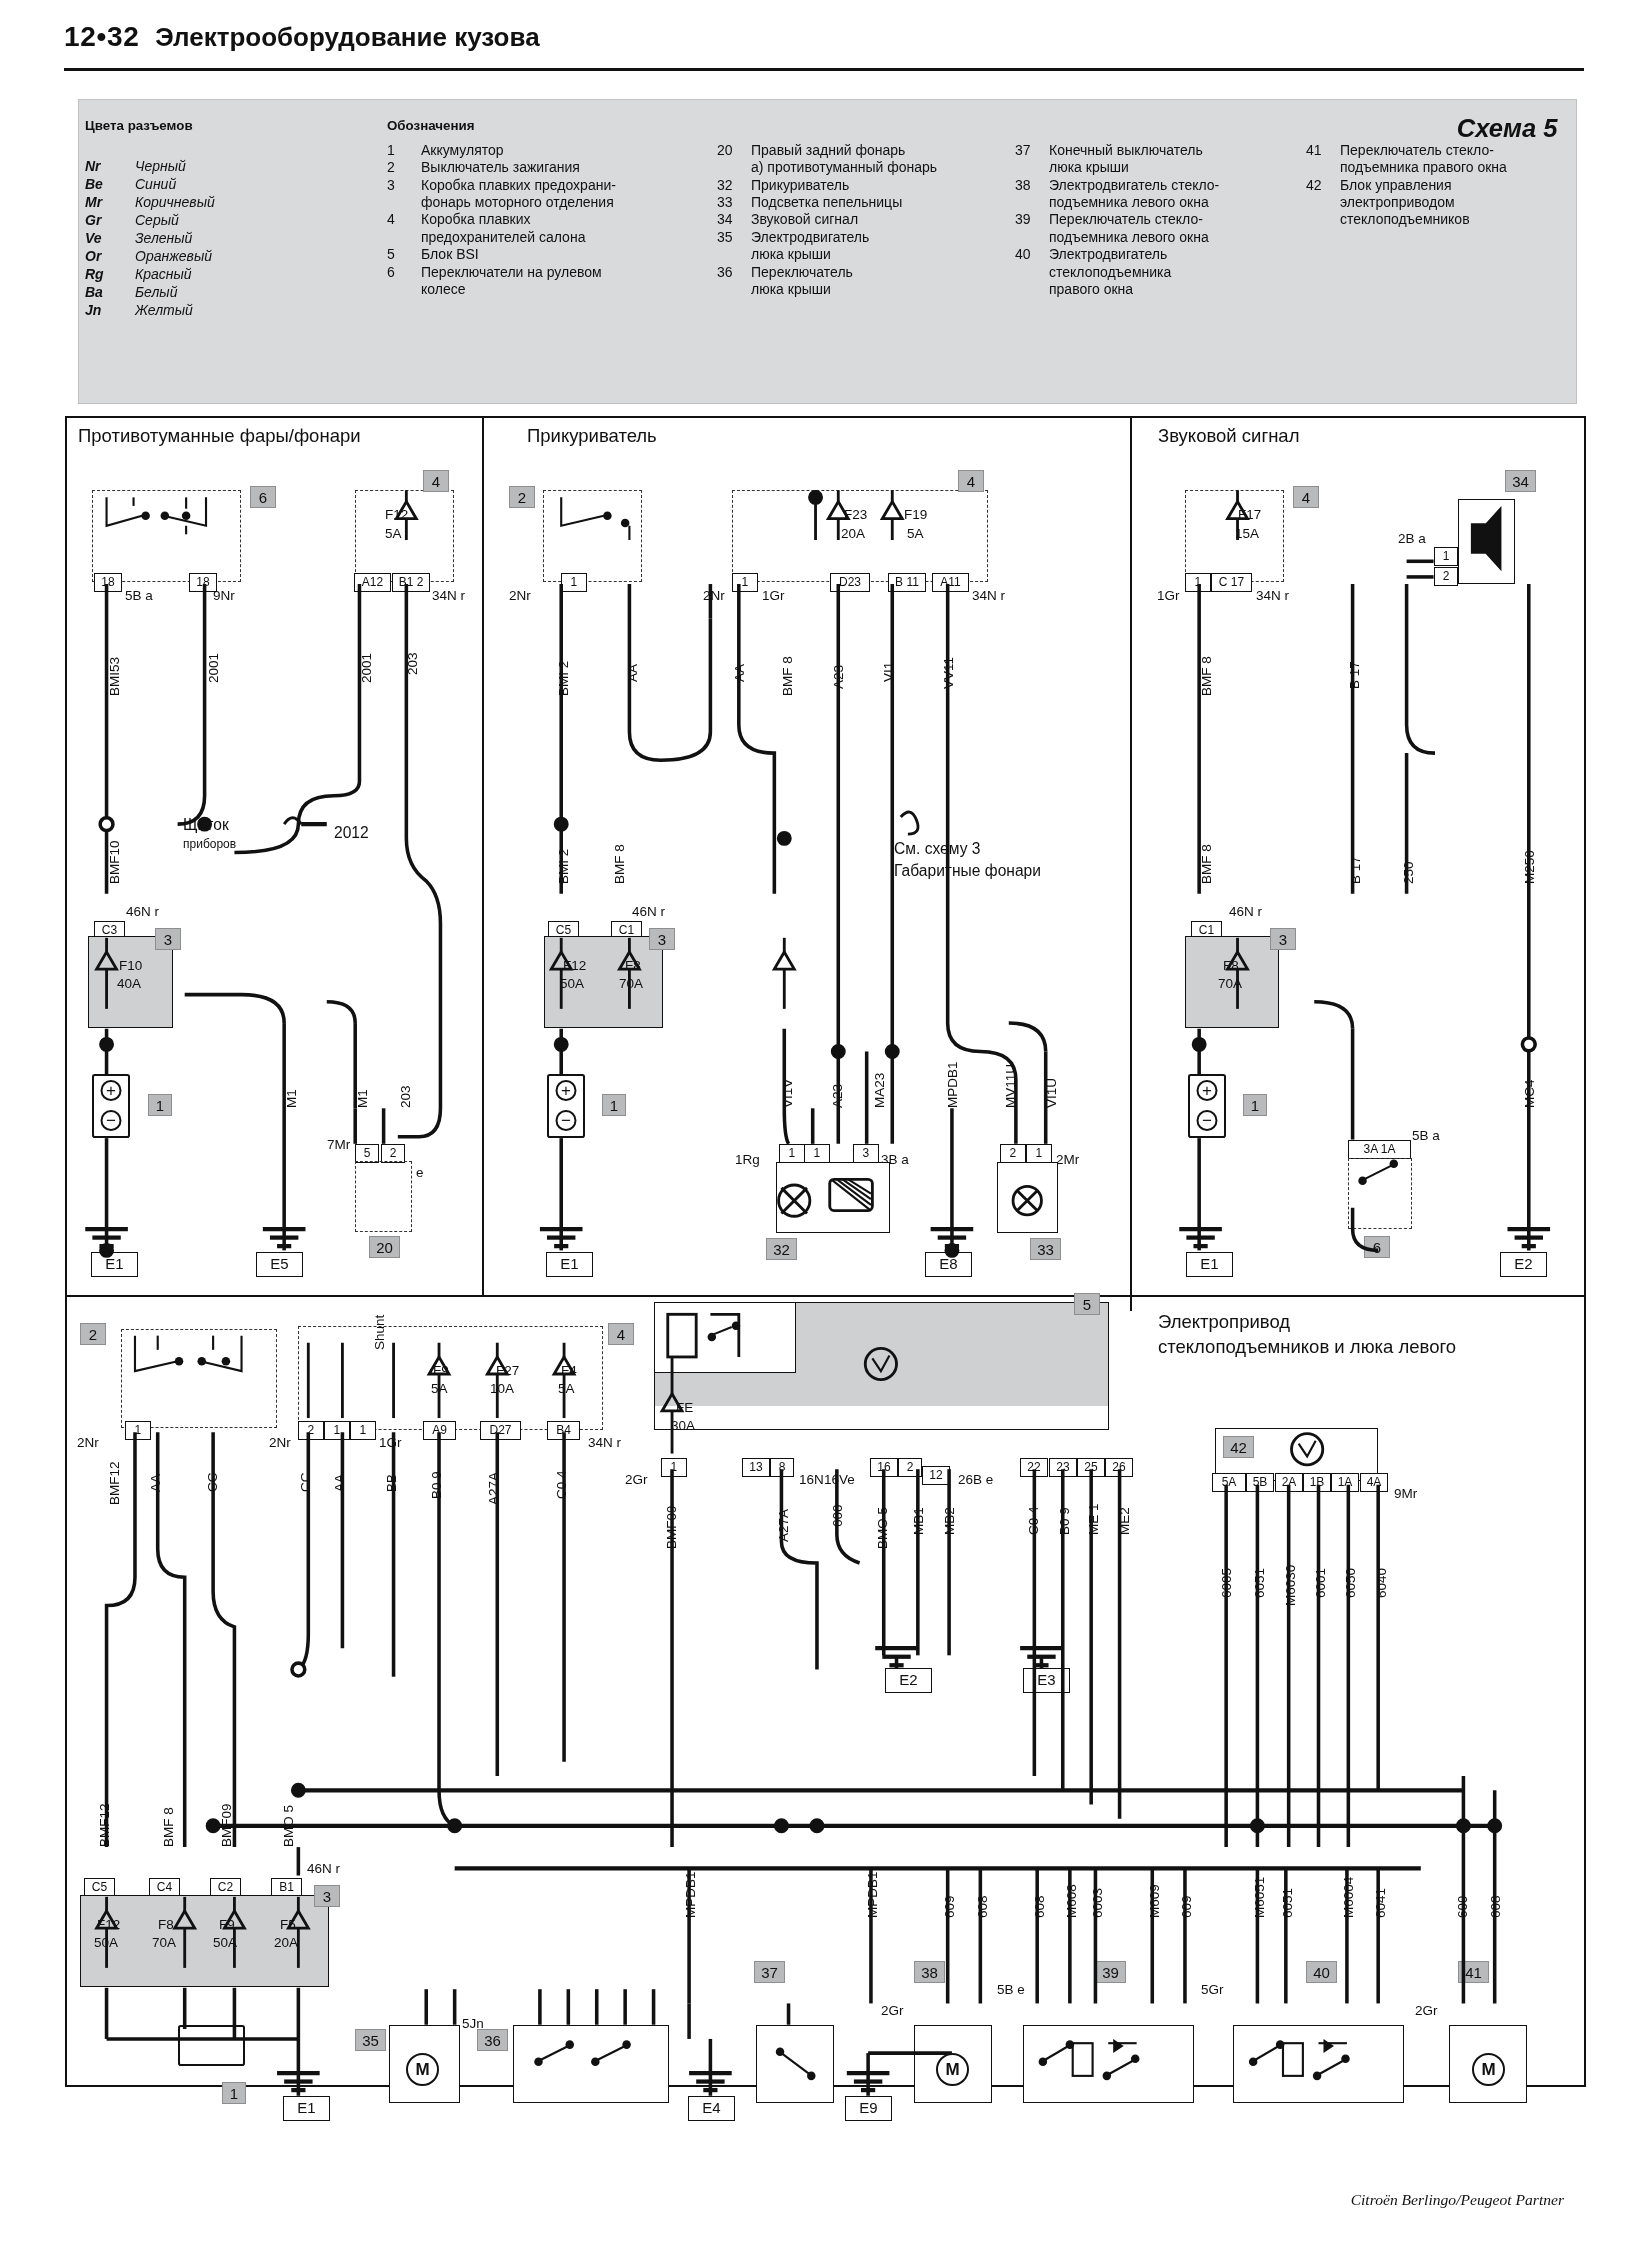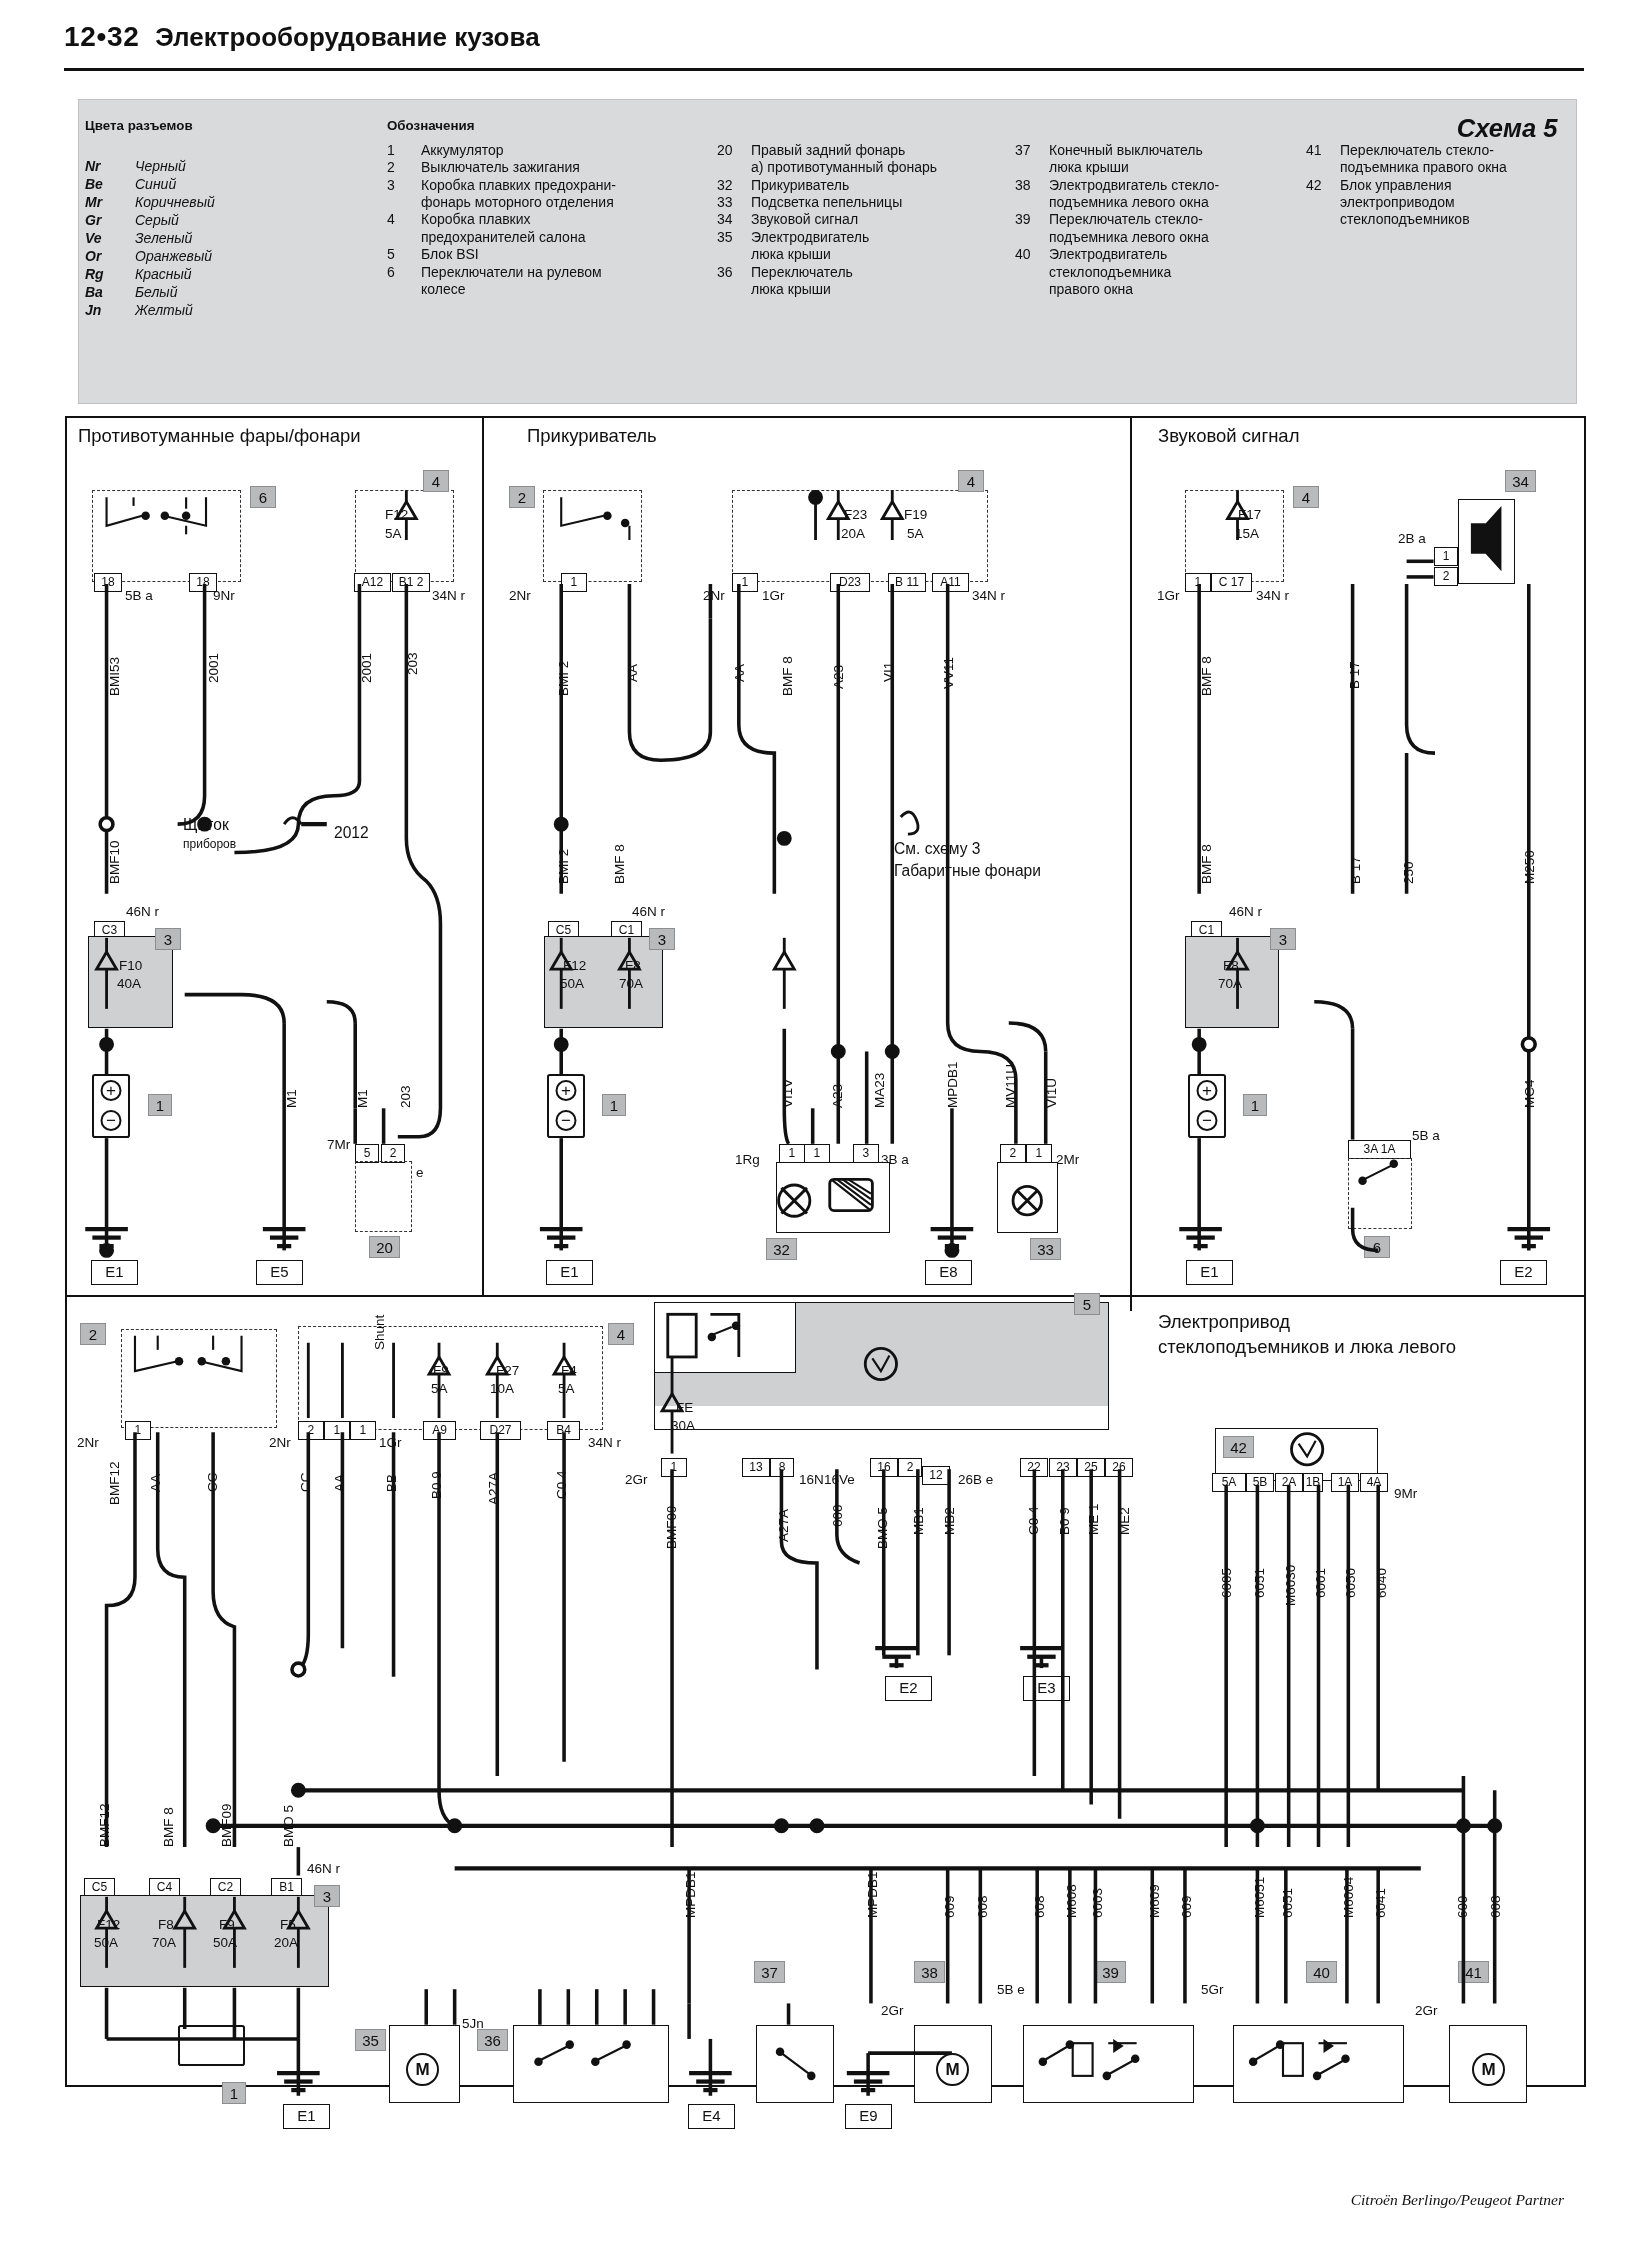--- a/index.html
+++ b/index.html
@@ -83,21 +83,21 @@
     position:absolute; background:#fff; border:1.4px solid #111;
     font-size:12px; text-align:center; line-height:17px; height:19px;
   }
   .lbl { position:absolute; font-size:13.5px; white-space:nowrap; }
   .lblv {
     position:absolute; font-size:13.5px; white-space:nowrap;
     transform-origin: 0 0; transform: rotate(-90deg);
   }
   .ebox {
     position:absolute; border:1.4px solid #111; background:#fff;
-    font-size:15px; text-align:center; line-height:22px; height:25px; width:47px;margin-top:8px;
+    font-size:15px; text-align:center; line-height:22px; height:25px; width:47px;
   }
   .batt {
     position:absolute; width:38px; height:64px; border:2.1px solid #111; border-radius:2.8px; background:#fff;
   }
   .batt .c { position:absolute; left:50%; transform:translateX(-50%); width:21px; height:21px; border:2.1px solid #111; border-radius:50%; font-size:17px; text-align:center; line-height:18.5px;}
   .batt .c.t { top:3.6px; }
   .batt .c.b { top:34px; }
   .motor {
     position:absolute; width:33px; height:33px; border:2.1px solid #111; border-radius:50%;
     font-size:17px; text-align:center; line-height:30px; font-weight:bold;
@@ -562,21 +562,21 @@
   <div class="lblv" style="left:1117px; top:1535px;">ME2</div>
 
   <div class="ebox" style="left:885px; top:1668px;">E2</div>
   <div class="ebox" style="left:1023px; top:1668px;">E3</div>
 
   <div class="tag" style="left:1223px; top:1436px; width:31px;">42</div>
   <div class="sbox" style="left:1215px; top:1428px; width:163px; height:53px; background:transparent;"></div>
   <div class="ctag" style="left:1212px; top:1473px; width:34px;">5A</div>
   <div class="ctag" style="left:1246px; top:1473px; width:28px;">5B</div>
   <div class="ctag" style="left:1275px; top:1473px; width:28px;">2A</div>
-  <div class="ctag" style="left:1303px; top:1473px; width:20px;">1B</div>
+  <div class="ctag" style="left:1303px; top:1473px; width:28px;">1B</div>
   <div class="ctag" style="left:1331px; top:1473px; width:28px;">1A</div>
   <div class="ctag" style="left:1360px; top:1473px; width:28px;">4A</div>
   <div class="lbl" style="left:1394px; top:1486px;">9Mr</div>
 
   <div class="lblv" style="left:1219px; top:1598px;">6005</div>
   <div class="lblv" style="left:1252px; top:1598px;">6051</div>
   <div class="lblv" style="left:1283px; top:1606px;">M6030</div>
   <div class="lblv" style="left:1313px; top:1598px;">6001</div>
   <div class="lblv" style="left:1343px; top:1598px;">6050</div>
   <div class="lblv" style="left:1374px; top:1598px;">6040</div>

